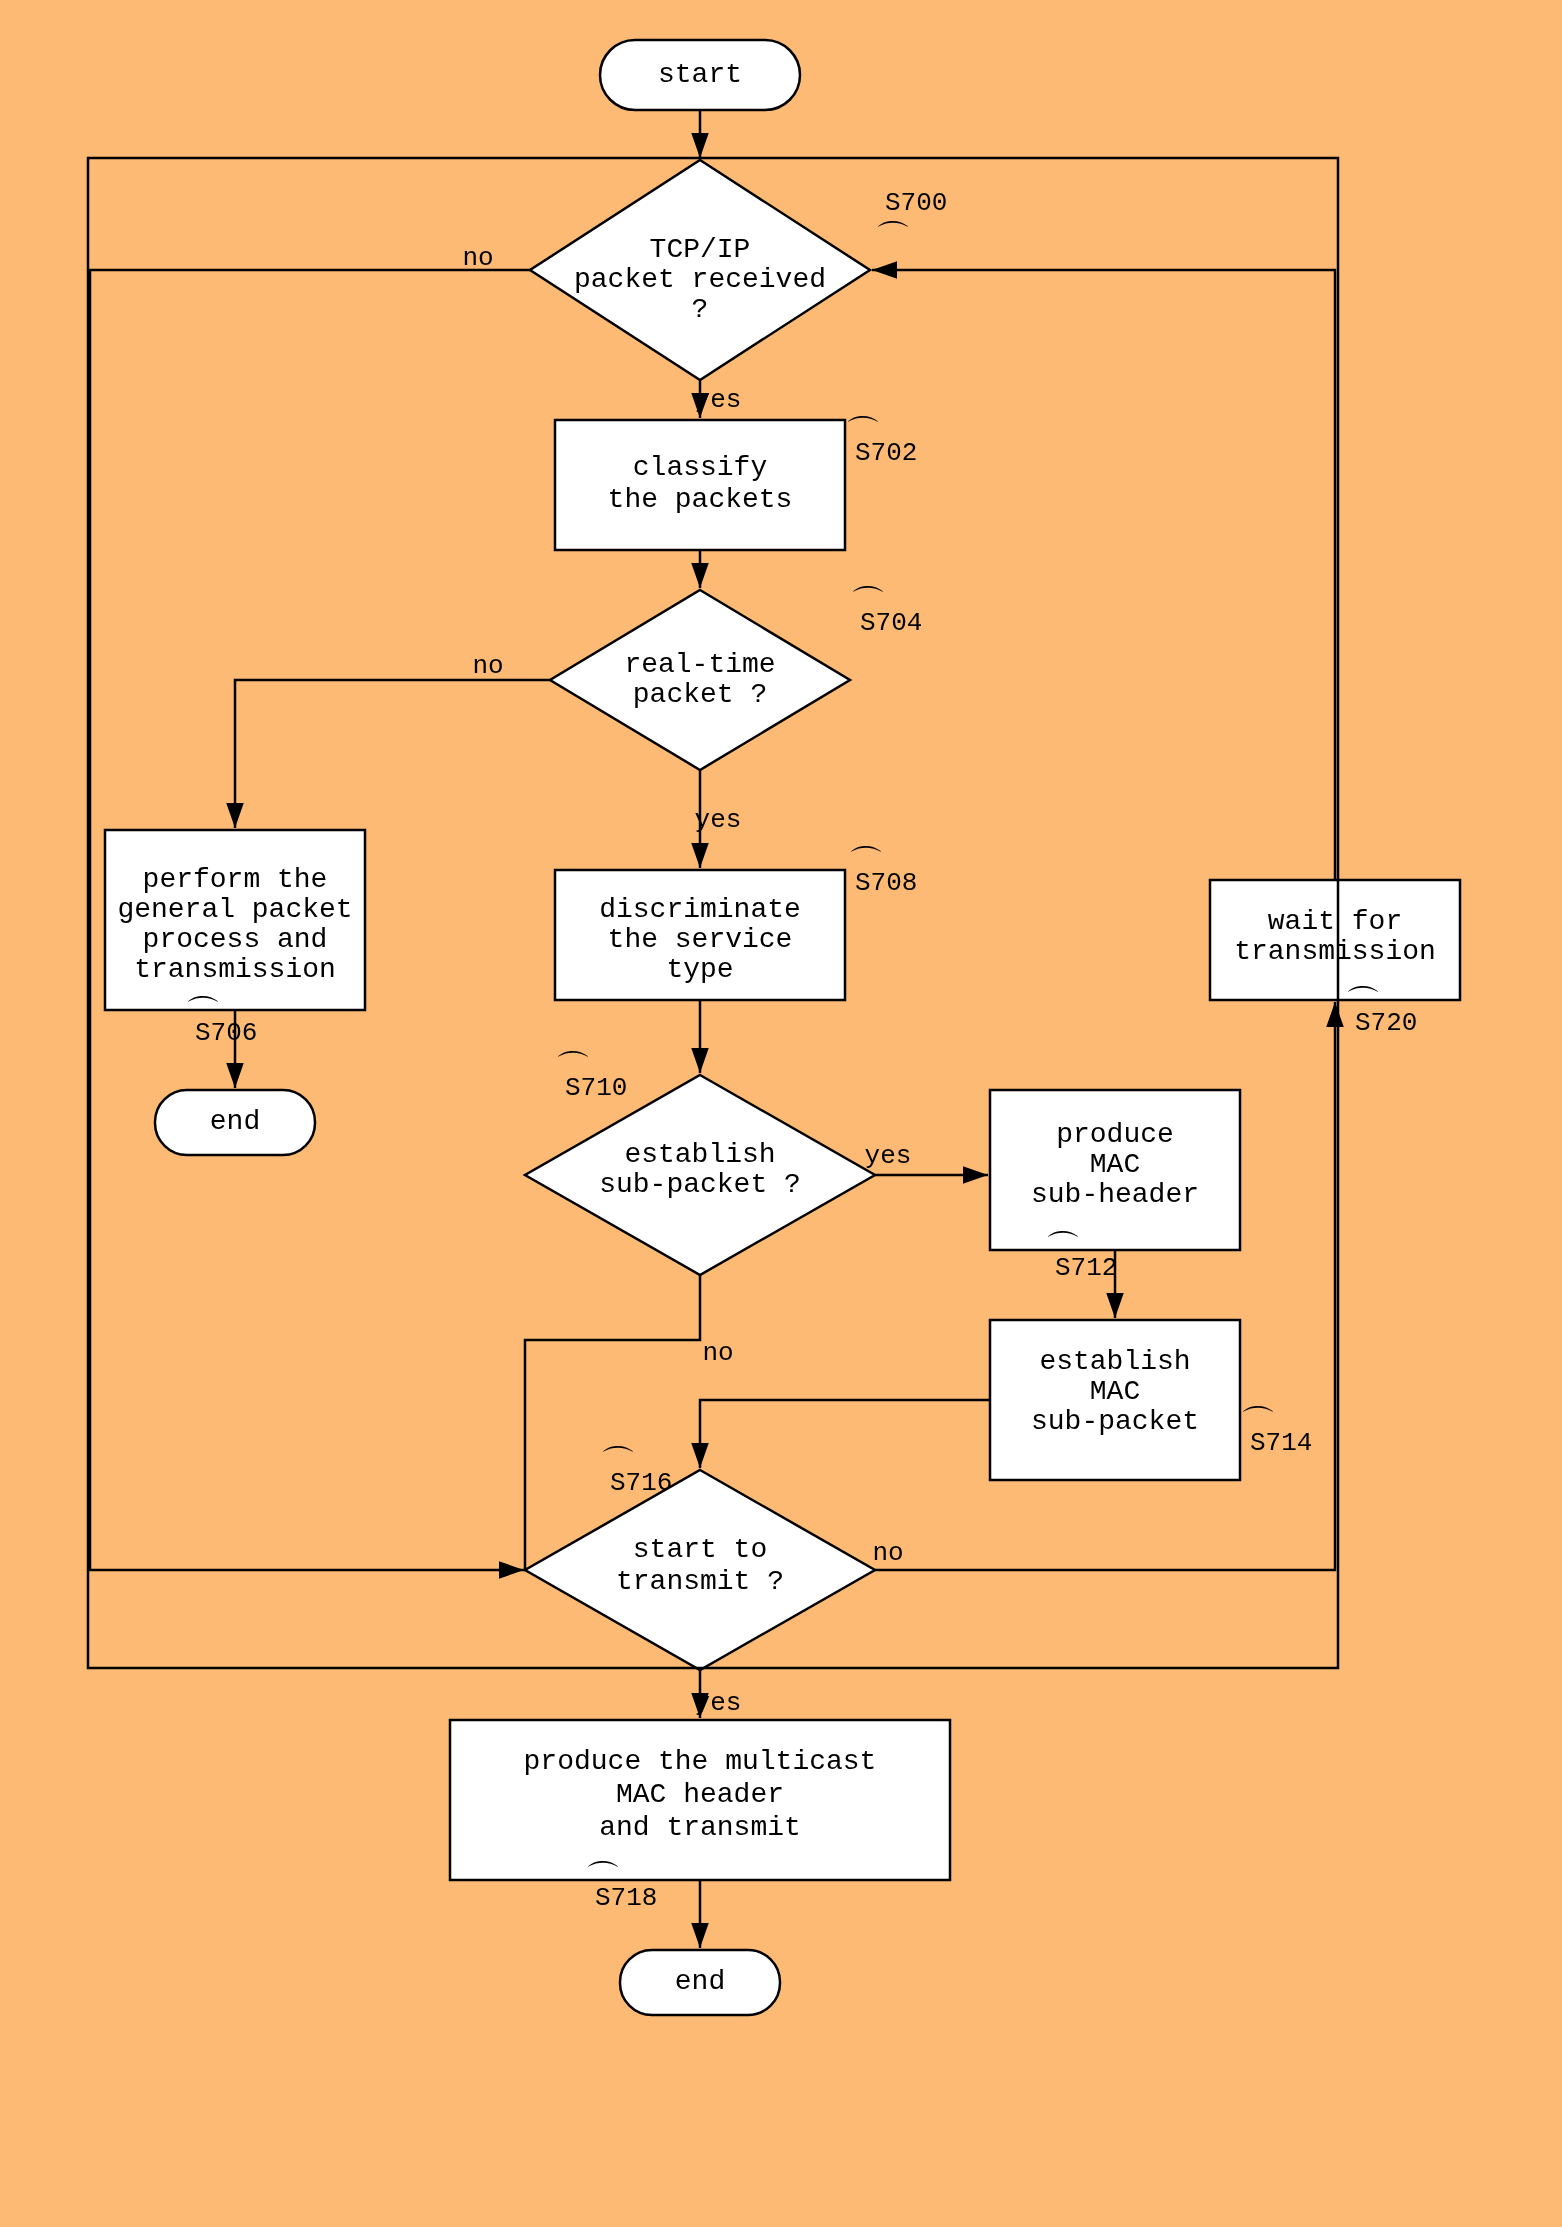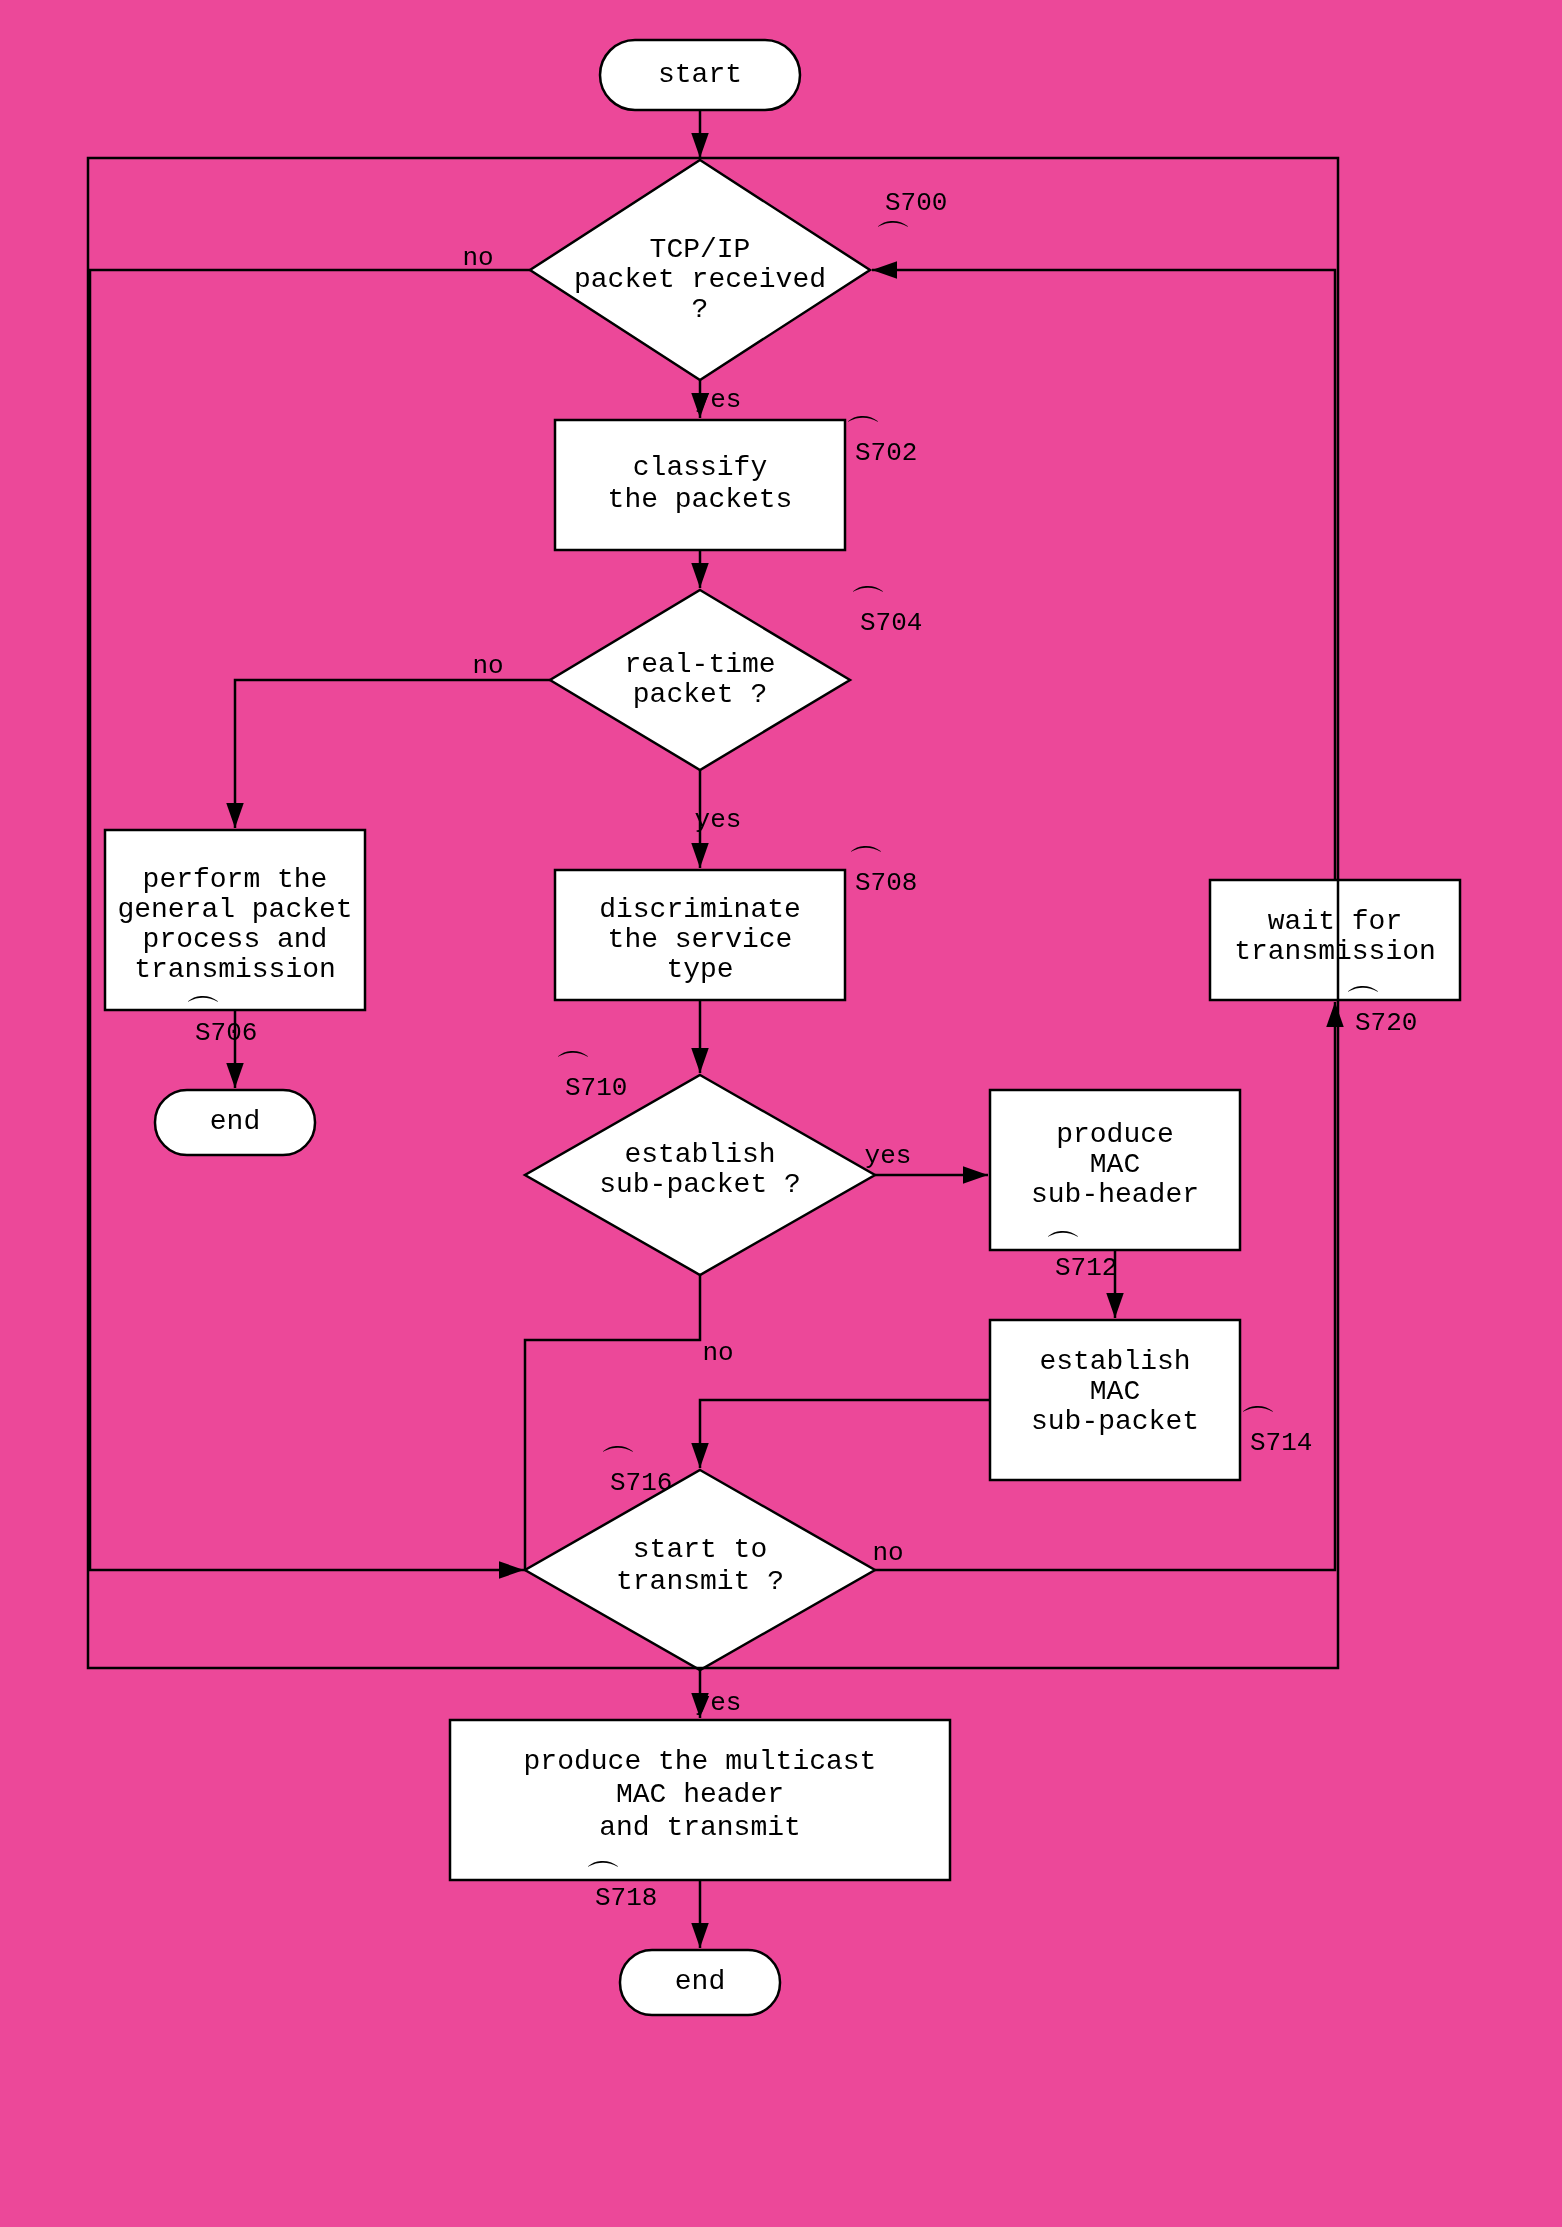--- a/index.html
+++ b/index.html
@@ -8,21 +8,21 @@
       font-family: 'Courier New', Courier, monospace;
       display: flex;
       justify-content: center;
       align-items: flex-start;
       min-height: 100vh;
     }
     .diagram-container {
       width: 1562px;
       height: 2227px;
       position: relative;
-      background: #ec4899;
+      background: #fdba74;
     }
     svg {
       width: 1562px;
       height: 2227px;
       position: absolute;
       top: 0;
       left: 0;
     }
     .node-text {
       font-family: 'Courier New', Courier, monospace;

